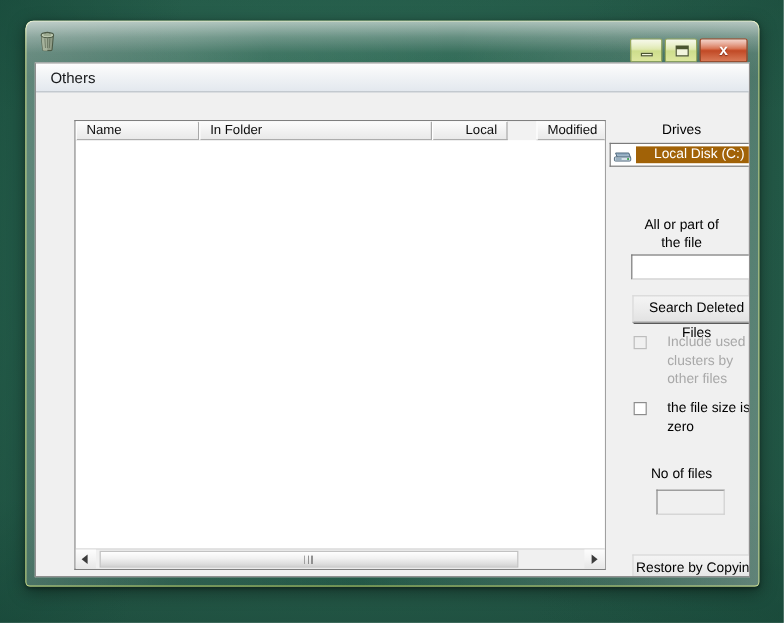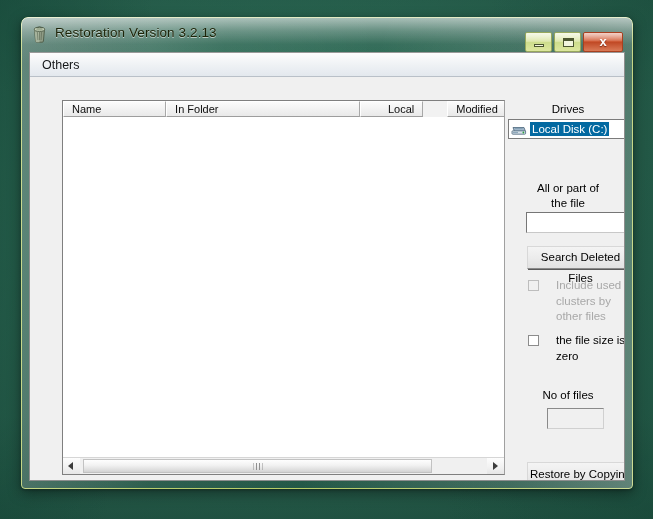--- a/index.html
+++ b/index.html
@@ -291,25 +291,25 @@
     border: 1px solid #7b7b7b;
     border-right-color: #9a9a9a;
     box-sizing: border-box;
   }
   #combo-icon {
     position: absolute; left: 2px; top: 2px;
     width: 16px; height: 14px;
   }
   #combo-text {
     position: absolute; left: 21px; top: 2px;
-    background: #0369a1;
+    background: #a16207;
     color: #ffffff;
     font-size: 11.5px;
     line-height: 14px;
-    padding: 0 2px;
+    padding: 0 15px;
     white-space: nowrap;
   }
 
   
   #file-label { position: absolute; left: 3px; top: 96px; width: 110px; }
   #file-input {
     position: absolute;
     left: 16px; top: 127px;
     width: 105px; height: 21px;
     background: #ffffff;
@@ -402,21 +402,20 @@
       <svg width="17" height="18" viewBox="0 0 17 18">
         <path d="M3.5 4.5 L4.6 16.2 Q4.7 17.2 5.8 17.2 L11.2 17.2 Q12.3 17.2 12.4 16.2 L13.5 4.5 Z" fill="#8f9c86" stroke="#4c5a46" stroke-width="0.9"></path>
         <path d="M3.5 4.5 L4.6 16.2 Q4.7 17.2 5.8 17.2 L8.5 17.2 L8.5 4.5 Z" fill="#a6b39c"></path>
         <ellipse cx="8.5" cy="4.3" rx="5.2" ry="2.1" fill="#c3cfb6" stroke="#4c5a46" stroke-width="0.9"></ellipse>
         <ellipse cx="8.5" cy="4.0" rx="3.4" ry="1.3" fill="#7f8f74" opacity="0.55"></ellipse>
         <path d="M6.4 7 L6.9 15 M8.5 7 L8.5 15 M10.6 7 L10.1 15" stroke="#56634f" stroke-width="0.7" fill="none" opacity="0.8"></path>
         <path d="M6.2 2.6 Q8.5 1.2 10.8 2.6" stroke="#4c5a46" stroke-width="0.9" fill="none"></path>
       </svg>
     </span>
 
-    <span id="title-text">Restoration Version 3.2.13</span>
 
     <div class="winbtn" id="btn-min">
       <span class="winbtn-gloss"></span>
       <span class="glyph-min"></span>
     </div>
 
     <div class="winbtn" id="btn-max">
       <span class="winbtn-gloss"></span>
       <span class="glyph-max"></span>
     </div>

